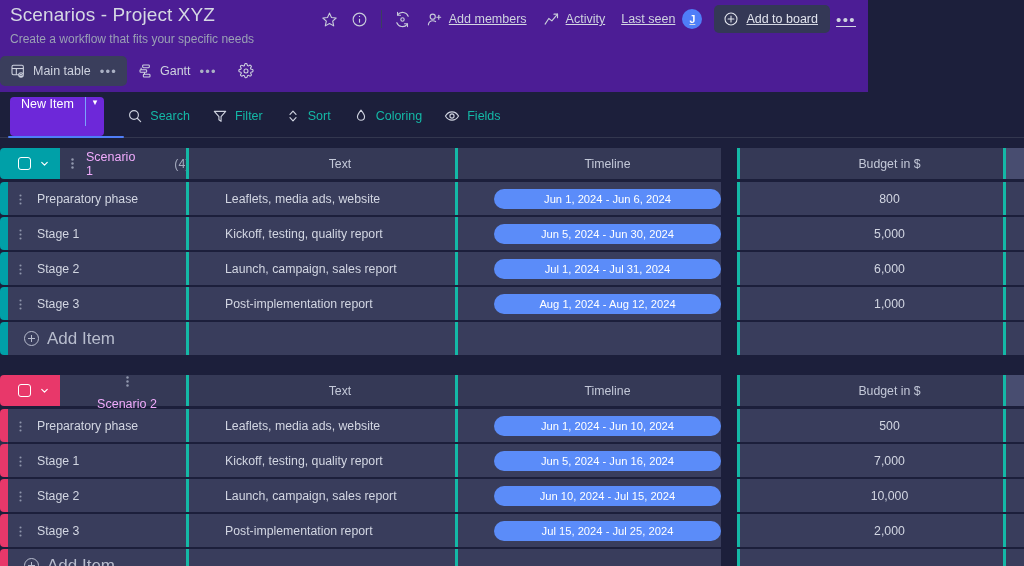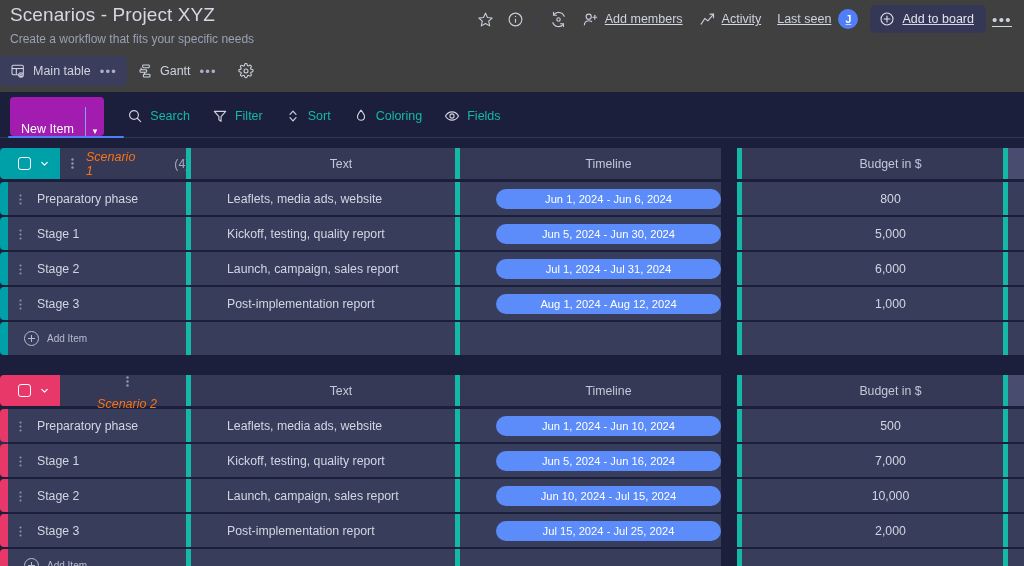--- a/index.html
+++ b/index.html
@@ -7,22 +7,22 @@
     width: 1024px; height: 566px;
     background: #1c1f3b;
     font-family: "Liberation Sans", sans-serif;
     color: #d5d8e3;
     overflow: hidden;
   }
   body { position: relative; }
 
   
   .topbar {
-    position: absolute; left: 0; top: 0; width: 1024px; height: 92px;
-    background: #404040;
+    position: absolute; left: 0; top: 0; width: 868px; height: 92px;
+    background: #4c1d95;
   }
   .board-title {
     position: absolute; left: 10px; top: 4px;
     font-size: 19px; color: #d5d8e3; letter-spacing: .1px;
   }
   .board-sub {
     position: absolute; left: 10px; top: 32px;
     font-size: 12px; color: #9aa0b5;
   }
 
@@ -90,22 +90,22 @@
     width: 30px; height: 30px; border-radius: 5px; color: #ced2df;
     margin-left: 4px;
   }
 
   
   .toolbar {
     position: absolute; left: 0; top: 96px; width: 1024px; height: 40px;
     display: flex; align-items: center; padding-left: 10px; gap: 4px;
   }
   .newitem {
-    display: flex; align-items: flex-end; height: 39px;
-    background: #a21caf; color: #fff; border-radius: 4px;
+    display: flex; align-items: flex-start; height: 39px;
+    background: #6d28d9; color: #fff; border-radius: 4px;
     font-size: 12.5px; overflow: hidden; margin-right: 10px;
   }
   .newitem .lbl { padding: 0 11px; }
   .newitem .sep { width: 1px; height: 29px; background: #7ba2fb; }
   .newitem .car { padding: 0 7px; font-size: 9px; }
   .tool {
     display: flex; align-items: center; gap: 7px;
     height: 29px; padding: 0 9px; border-radius: 4px;
     font-size: 12.5px; color: #14b8a6;
   }
@@ -136,56 +136,56 @@
   .hdr .ctrl .chk {
     width: 13px; height: 13px; border: 1.6px solid #ffffff;
     border-radius: 3px;
   }
   .hdr .ctrl .cv { font-size: 9px; }
 
   .cell {
     background: #393d5c; display: flex; align-items: center;
     font-size: 12.3px; color: #d2d6e2; position: relative;
   }
-  .cell + .cell { border-left: 5px solid #14b8a6; padding-left: 36px; }
+  .cell + .cell { border-left: 3px solid #14b8a6; padding-left: 36px; }
   .c-name { width: 178px; flex: none; padding-left: 8px; gap: 9px; }
   .c-text { width: 269px; flex: none; padding-left: 12px; }
   .c-time { width: 266px; flex: none; justify-content: center; }
   .c-budget { width: 266px; flex: none; justify-content: center; margin-left: 16px; }
   .c-last { width: 45px; flex: none; border-radius: 0 4px 4px 0; }
 
   .hdr .cell { background: #353956; color: #c3c8d8; font-size: 12.3px; }
   .hdr .c-name { width: 178px; justify-content: flex-start; }
   .hdr .c-text, .hdr .c-time, .hdr .c-budget { justify-content: center; }
   .hdr .c-last {
     background: #484d70; display: flex; align-items: center;
     justify-content: center; border-radius: 0 5px 5px 0;
   }
 
   .grip {
     color: #9298ae; font-size: 12px; line-height: 7px; letter-spacing: 0;
     width: 9px; text-align: center; flex: none;
   }
-  .gname { font-size: 12.5px; color: #f97316; font-style: italic; }
+  .gname { font-size: 12.5px; color: #f0abfc; }
   .gcount { font-size: 12.3px; color: #a4aabd; margin-left: 30px; }
 
   .kebab {
     color: #8e94ab; font-size: 12px; line-height: 5.5px;
     width: 12px; text-align: center; flex: none; padding-top: 1px;
   }
 
   .pill {
     width: 255px; height: 20px; border-radius: 10px;
     background: #5b8cf9; color: #fff; font-size: 11.2px;
     display: flex; align-items: center; justify-content: center;
   }
 
   .additem {
     display: flex; align-items: center; gap: 8px;
-    font-size: 10px; color: #b7bccd; padding-left: 8px; text-align: right;
+    font-size: 17px; color: #b7bccd; padding-left: 8px; text-align: right;
   }
   .plus-circle {
     width: 15px; height: 15px; border-radius: 50%;
     border: 1.5px solid #b7bccd; position: relative; flex: none;
   }
   .plus-circle::before, .plus-circle::after {
     content: ""; position: absolute; background: #b7bccd;
   }
   .plus-circle::before { left: 3px; right: 3px; top: 5.7px; height: 1.4px; }
   .plus-circle::after { top: 3px; bottom: 3px; left: 5.7px; width: 1.4px; }

